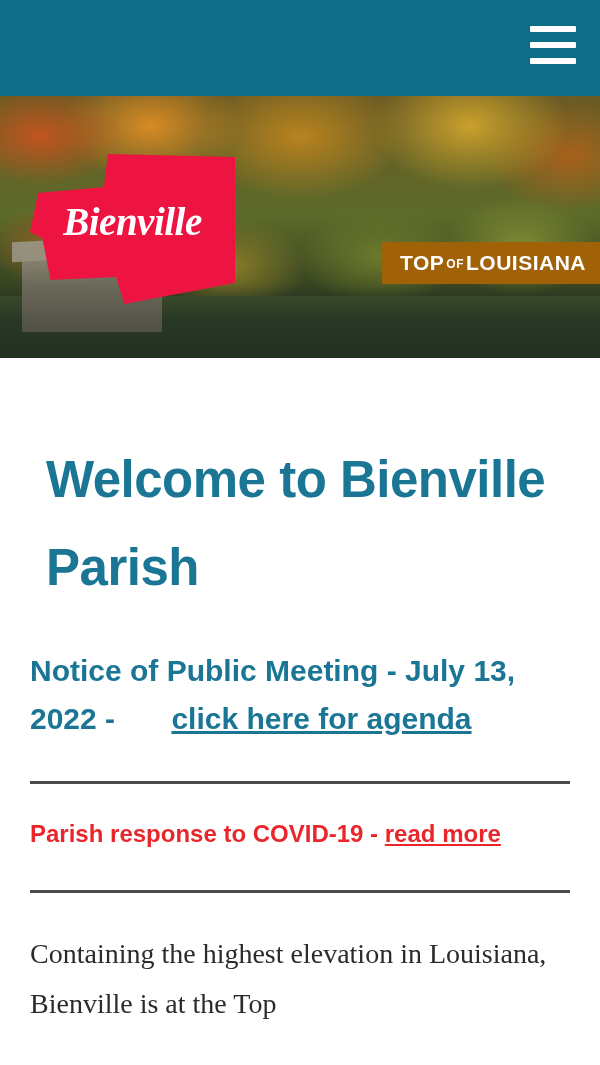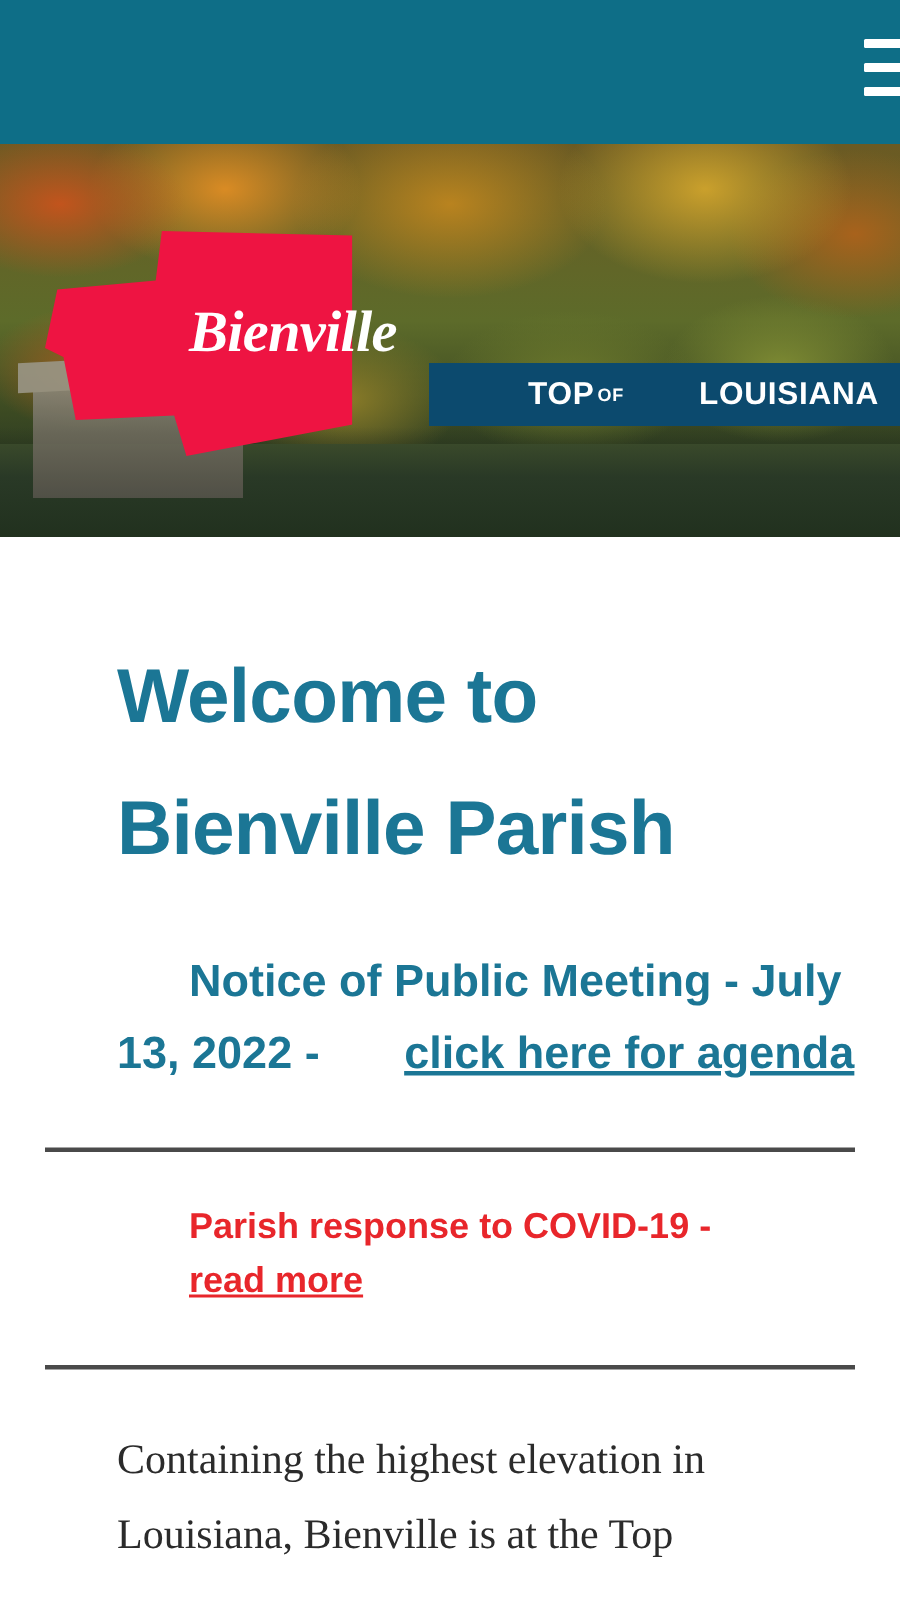--- a/index.html
+++ b/index.html
@@ -1,15 +1,15 @@
 <!DOCTYPE html>
 <html><head>
 <meta charset="utf-8">
 <style>
-  * { box-sizing: border-box; padding-left: 48px; }
+  * { box-sizing: border-box; }
   html, body {
     margin: 0; padding: 0;
     width: 600px; height: 1065px;
     background: #ffffff;
     font-family: "Liberation Sans", sans-serif;
     overflow: hidden;
   }
 
   
   .topbar {
@@ -113,58 +113,59 @@
     font-family: "Liberation Sans", sans-serif;
     font-size: 28px;
     font-weight: 700;
     letter-spacing: 2px;
   }
 
   
   .ribbon {
     position: absolute;
     right: 0; top: 146px;
-    background: #0c4a6e;
+    background: #a16207;
     color: #ffffff;
     padding: 9px 14px 9px 18px;
     font-weight: 700;
     font-size: 21px;
     letter-spacing: 0.5px;
     white-space: nowrap;
   }
   .ribbon .small {
     font-size: 12px;
     font-weight: 700;
     vertical-align: middle;
     padding: 0 2px;
   }
 
   
   .content {
     padding: 62px 30px 0 30px;
   }
   h1.page-title {
-    margin: 0;
+    margin: 16px;
     color: #1b7695;
     font-family: "Liberation Sans", sans-serif;
     font-weight: 700;
     font-size: 51px;
     line-height: 1.72;
     letter-spacing: -0.5px;
   }
   .notice {
     margin: 36px 0 0 0;
     color: #1b7695;
     font-size: 30px;
     font-weight: 600;
     line-height: 1.6;
   }
   .notice a {
     color: #1b7695;
     text-decoration: underline;
+    margin-left: 48px;
   }
   hr.rule {
     border: none;
     border-top: 3px solid #4a4a4a;
     margin: 38px 0 0 0;
   }
   .covid {
     margin: 32px 0 0 0;
     color: #e8262b;
     font-size: 24px;

